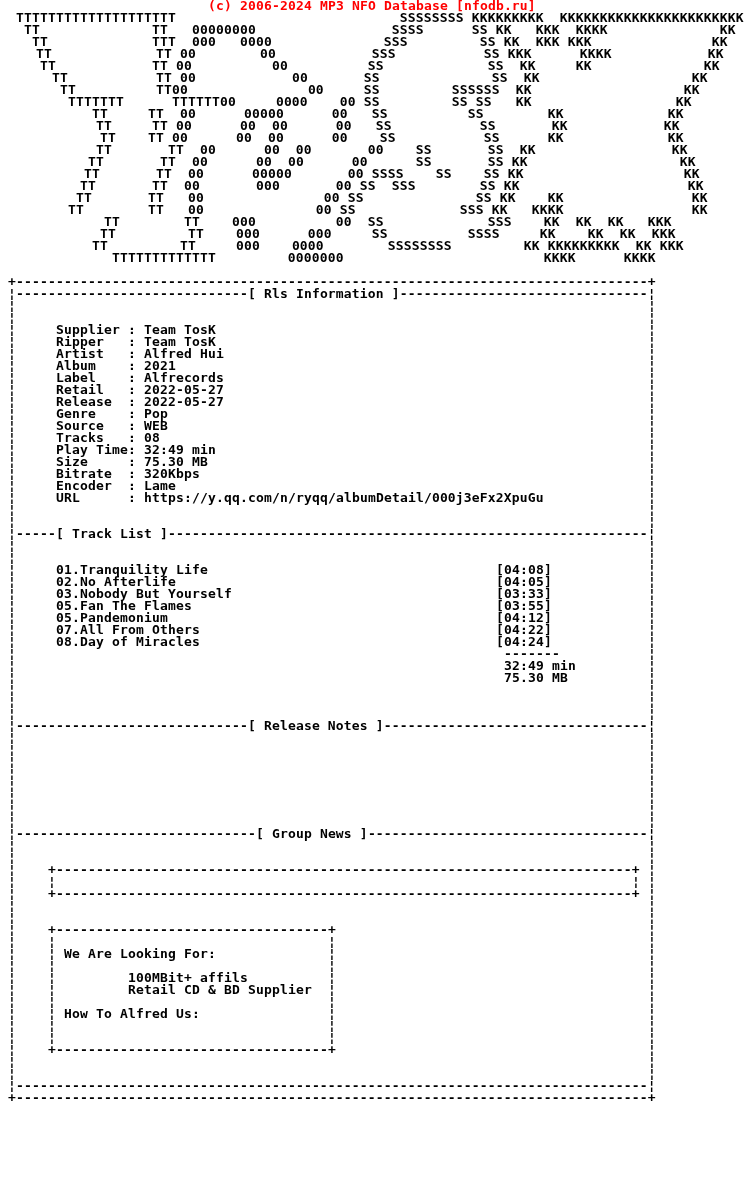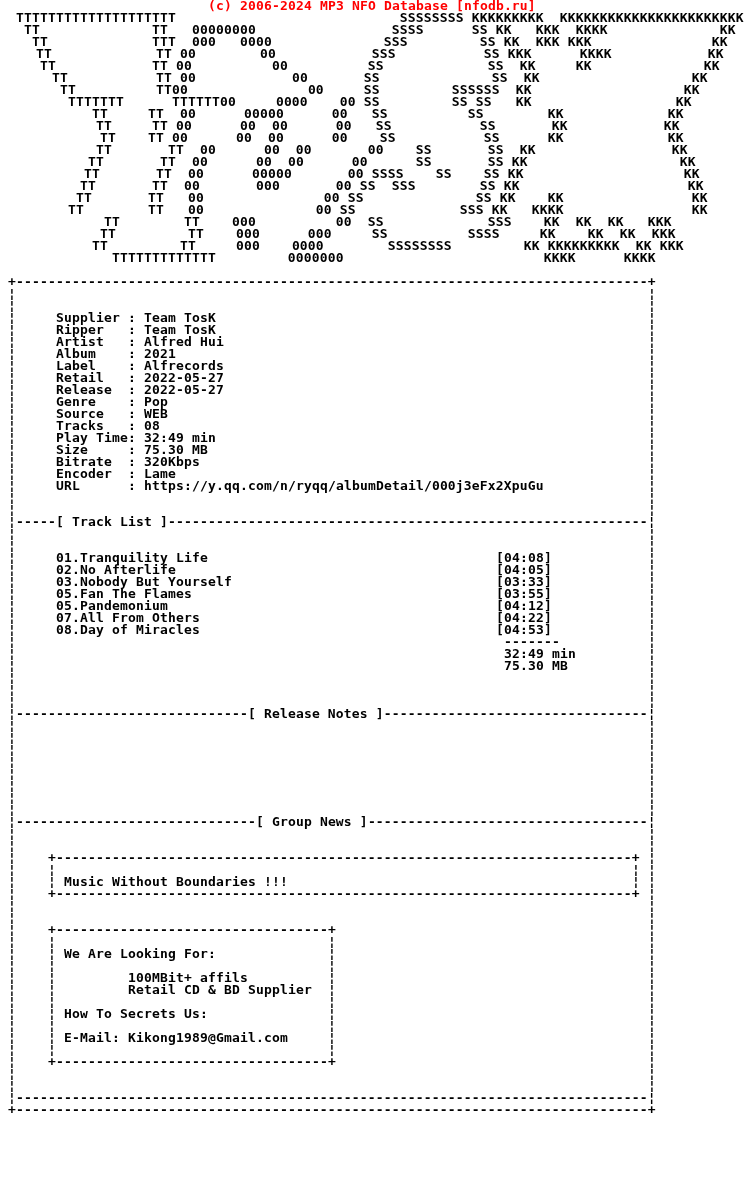--- a/index.html
+++ b/index.html
@@ -49,20 +49,21 @@
     <div class="al">   TT        TT    000          00  SS             SSS    KK  KK  KK   KKK</div>
     <div class="al">   TT         TT    000      000     SS          SSSS     KK    KK  KK  KKK</div>
     <div class="al">   TT         TT     000    0000        SSSSSSSS         KK KKKKKKKKK  KK KKK</div>
     <div class="al">  TTTTTTTTTTTTT         0000000                         KKKK      KKKK</div>
   </div>
 
   <div class="doc">
 
     <div class="row nb"><span class="plus"></span><span>-------------------------------------------------------------------------------</span><span class="plus"></span></div>
 
+    <div class="row nb"><span class="vbar"></span><span>-----------------------------</span><span>[ Rls Information ]</span><span>-------------------------------</span><span class="vbar"></span></div>
 
     <div class="row"></div>
     <div class="row"></div>
 
     <div class="row"><span class="abs cL">Supplier</span><span class="abs cC">:</span><span class="abs cV">Team TosK</span></div>
     <div class="row"><span class="abs cL">Ripper</span><span class="abs cC">:</span><span class="abs cV">Team TosK</span></div>
     <div class="row"><span class="abs cL">Artist</span><span class="abs cC">:</span><span class="abs cV">Alfred Hui</span></div>
     <div class="row"><span class="abs cL">Album</span><span class="abs cC">:</span><span class="abs cV">2021</span></div>
     <div class="row"><span class="abs cL">Label</span><span class="abs cC">:</span><span class="abs cV">Alfrecords</span></div>
     <div class="row"><span class="abs cL">Retail</span><span class="abs cC">:</span><span class="abs cV">2022-05-27</span></div>
@@ -83,21 +84,21 @@
 
     <div class="row"></div>
     <div class="row"></div>
 
     <div class="row"><span class="abs cL">01.</span><span class="abs cT">Tranquility Life</span><span class="abs cD">[04:08]</span></div>
     <div class="row"><span class="abs cL">02.</span><span class="abs cT">No Afterlife</span><span class="abs cD">[04:05]</span></div>
     <div class="row"><span class="abs cL">03.</span><span class="abs cT">Nobody But Yourself</span><span class="abs cD">[03:33]</span></div>
     <div class="row"><span class="abs cL">05.</span><span class="abs cT">Fan The Flames</span><span class="abs cD">[03:55]</span></div>
     <div class="row"><span class="abs cL">05.</span><span class="abs cT">Pandemonium</span><span class="abs cD">[04:12]</span></div>
     <div class="row"><span class="abs cL">07.</span><span class="abs cT">All From Others</span><span class="abs cD">[04:22]</span></div>
-    <div class="row"><span class="abs cL">08.</span><span class="abs cT">Day of Miracles</span><span class="abs cD">[04:53]</span></div>
+    <div class="row"><span class="abs cL">08.</span><span class="abs cT">Day of Miracles</span><span class="abs cD">[04:24]</span></div>
 
     <div class="row"><span class="abs cS">-------</span></div>
     <div class="row"><span class="abs cS">32:49 min</span></div>
     <div class="row"><span class="abs cS">75.30 MB</span></div>
 
     <div class="row"></div>
     <div class="row"></div>
     <div class="row"></div>
 
     <div class="row nb"><span class="vbar"></span><span>-----------------------------</span><span>[ Release Notes ]</span><span>---------------------------------</span><span class="vbar"></span></div>
@@ -111,36 +112,34 @@
     <div class="row"></div>
     <div class="row"></div>
 
     <div class="row nb"><span class="vbar"></span><span>------------------------------</span><span>[ Group News ]</span><span>-----------------------------------</span><span class="vbar"></span></div>
 
     <div class="row"></div>
     <div class="row"></div>
 
     <div class="row"><span class="abs c6"><span class="plus"></span><span>------------------------------------------------------------------------</span><span class="plus"></span></span></div>
     <div class="row"><span class="vb abs c6"></span><span class="vb abs c79"></span></div>
-    <div class="row"><span class="vb abs c6"></span><span class="abs cM">Music Without Boundaries !!!</span><span class="vb abs c79"></span></div>
     <div class="row"><span class="abs c6"><span class="plus"></span><span>------------------------------------------------------------------------</span><span class="plus"></span></span></div>
 
     <div class="row"></div>
     <div class="row"></div>
 
     <div class="row"><span class="abs c6"><span class="plus"></span><span>----------------------------------</span><span class="plus"></span></span></div>
     <div class="row"><span class="vb abs c6"></span><span class="vb abs c41"></span></div>
     <div class="row"><span class="vb abs c6"></span><span class="abs cM">We Are Looking For:</span><span class="vb abs c41"></span></div>
     <div class="row"><span class="vb abs c6"></span><span class="vb abs c41"></span></div>
     <div class="row"><span class="vb abs c6"></span><span class="abs cI">100MBit+ affils</span><span class="vb abs c41"></span></div>
     <div class="row"><span class="vb abs c6"></span><span class="abs cI">Retail CD &amp; BD Supplier</span><span class="vb abs c41"></span></div>
     <div class="row"><span class="vb abs c6"></span><span class="vb abs c41"></span></div>
-    <div class="row"><span class="vb abs c6"></span><span class="abs cM">How To Secrets Us:</span><span class="vb abs c41"></span></div>
+    <div class="row"><span class="vb abs c6"></span><span class="abs cM">How To Alfred Us:</span><span class="vb abs c41"></span></div>
     <div class="row"><span class="vb abs c6"></span><span class="vb abs c41"></span></div>
-    <div class="row"><span class="vb abs c6"></span><span class="abs cM">E-Mail: Kikong1989@Gmail.com</span><span class="vb abs c41"></span></div>
     <div class="row"><span class="vb abs c6"></span><span class="vb abs c41"></span></div>
     <div class="row"><span class="abs c6"><span class="plus"></span><span>----------------------------------</span><span class="plus"></span></span></div>
 
     <div class="row"></div>
     <div class="row"></div>
 
 
     <div class="row nb"><span class="vbar"></span><span>-------------------------------------------------------------------------------</span><span class="vbar"></span></div>
 
     <div class="row nb"><span class="plus"></span><span>-------------------------------------------------------------------------------</span><span class="plus"></span></div>

